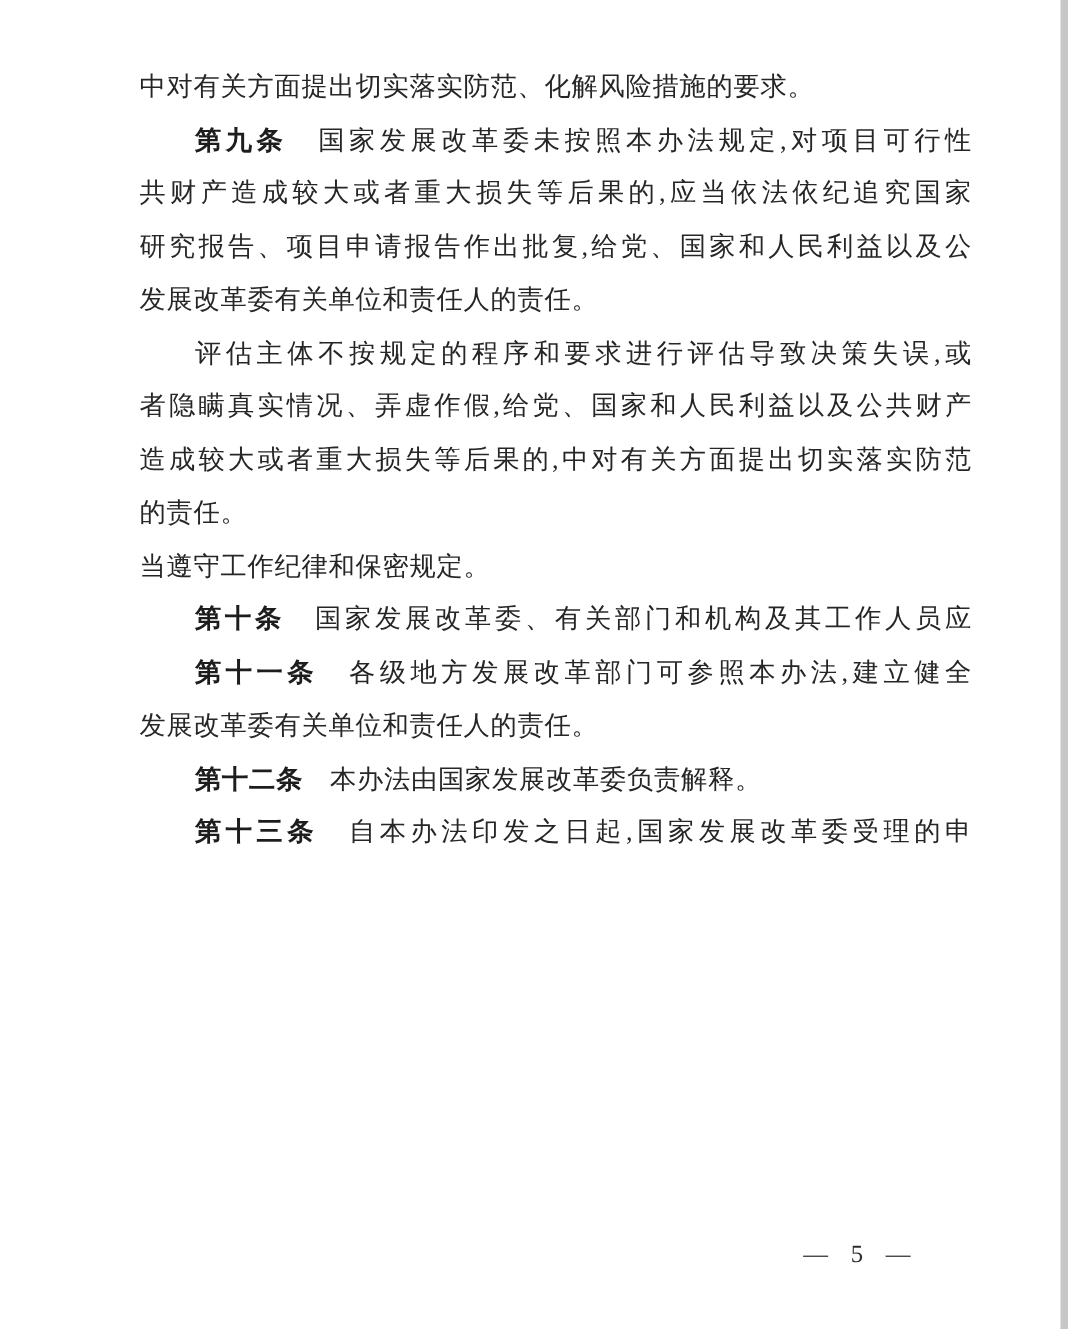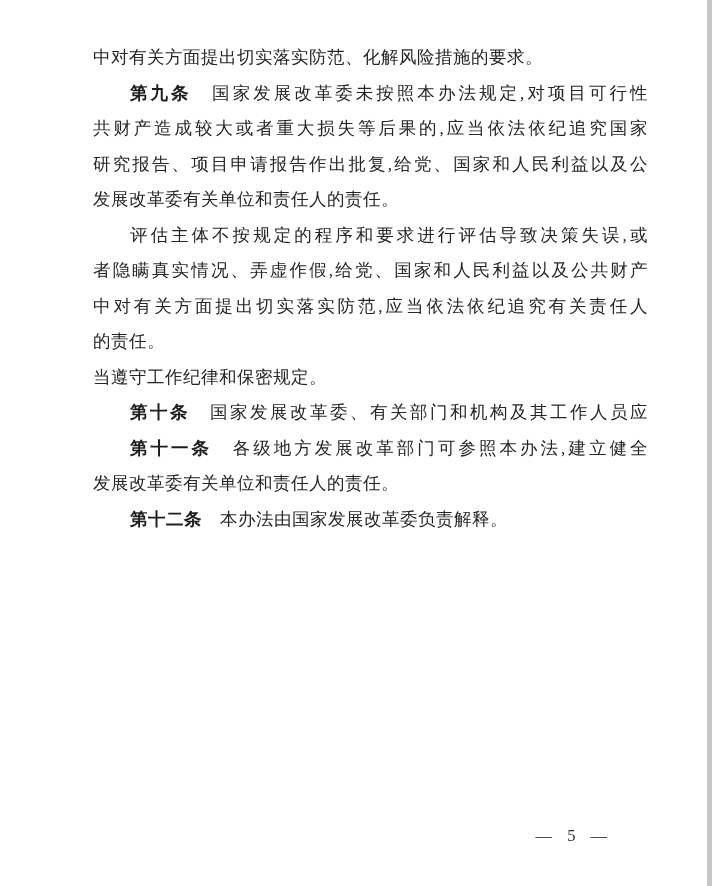--- a/index.html
+++ b/index.html
@@ -71,25 +71,26 @@
 
 <div class="page">
   <div class="doc-body" id="doc-body">
       <div class="line"><span class="body-text">中对有关方面提出切实落实防范、化解风险措施的要求。</span></div>
       <div class="line indent full"><span class="article-num">第九条</span><span class="body-text">　国家发展改革委未按照本办法规定,对项目可行性</span></div>
       <div class="line full"><span class="body-text">共财产造成较大或者重大损失等后果的,应当依法依纪追究国家</span></div>
       <div class="line full"><span class="body-text">研究报告、项目申请报告作出批复,给党、国家和人民利益以及公</span></div>
       <div class="line"><span class="body-text">发展改革委有关单位和责任人的责任。</span></div>
       <div class="line indent full"><span class="body-text">评估主体不按规定的程序和要求进行评估导致决策失误,或</span></div>
       <div class="line full"><span class="body-text">者隐瞒真实情况、弄虚作假,给党、国家和人民利益以及公共财产</span></div>
-      <div class="line full"><span class="body-text">中对有关方面提出切实落实防范,应当依法依纪追究有关责任人</span></div>
+      <div class="line full"><span class="body-text">造成较大或者重大损失等后果的,中对有关方面提出切实落实防范</span></div>
       <div class="line"><span class="body-text">的责任。</span></div>
       <div class="line"><span class="body-text">当遵守工作纪律和保密规定。</span></div>
       <div class="line indent full"><span class="article-num">第十条</span><span class="body-text">　国家发展改革委、有关部门和机构及其工作人员应</span></div>
       <div class="line indent full"><span class="article-num">第十一条</span><span class="body-text">　各级地方发展改革部门可参照本办法,建立健全</span></div>
       <div class="line"><span class="body-text">发展改革委有关单位和责任人的责任。</span></div>
       <div class="line indent"><span class="article-num">第十二条</span><span class="body-text">　本办法由国家发展改革委负责解释。</span></div>
+      <div class="line indent full"><span class="article-num">第十三条</span><span class="body-text">　自本办法印发之日起,国家发展改革委受理的申</span></div>
     </div>
   <div class="footer">
     <span class="pagenum">— 5 —</span>
   </div>
   <div class="scan-edge"></div>
 </div>
 
 </body></html>

